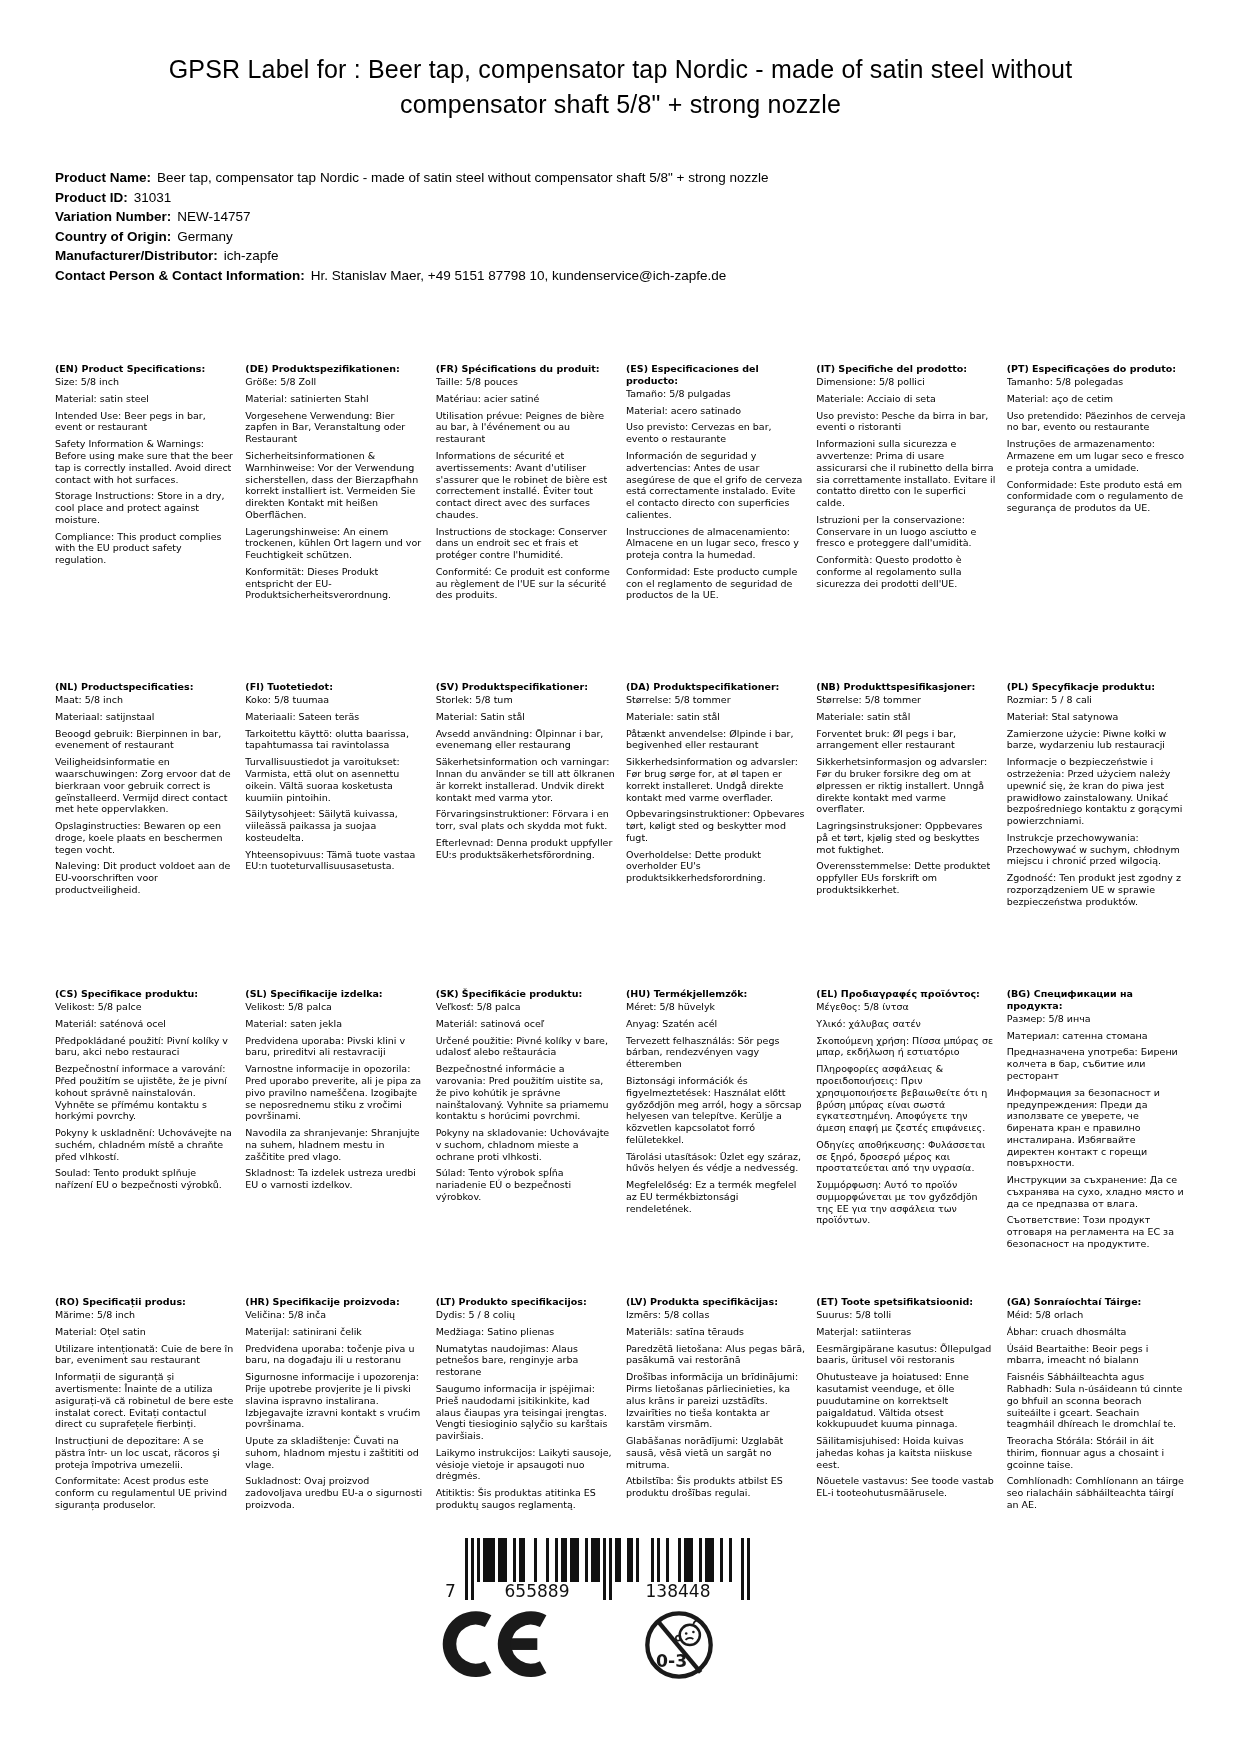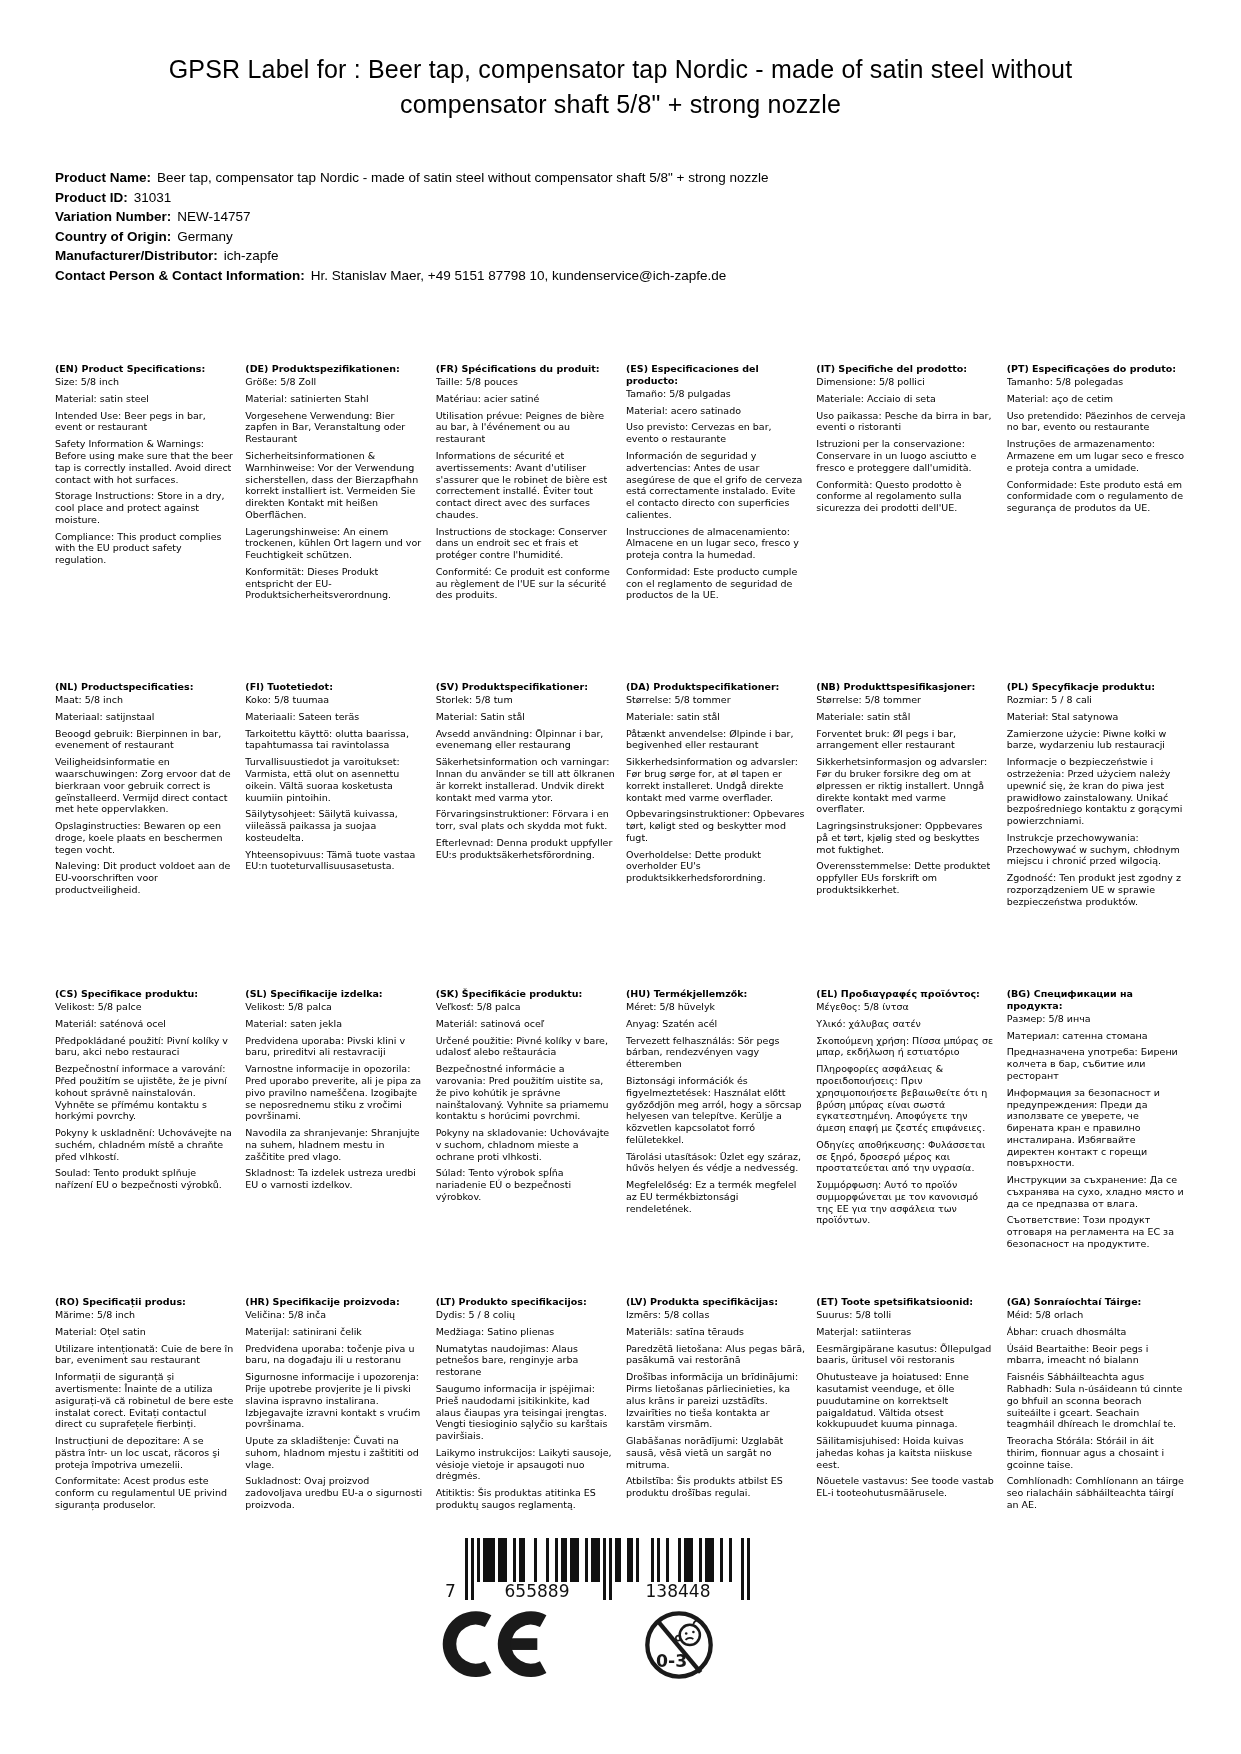--- a/index.html
+++ b/index.html
@@ -85,21 +85,22 @@
       <p>Material: acero satinado</p>
       <p>Uso previsto: Cervezas en bar, evento o restaurante</p>
       <p>Información de seguridad y advertencias: Antes de usar asegúrese de que el grifo de cerveza está correctamente instalado. Evite el contacto directo con superficies calientes.</p>
       <p>Instrucciones de almacenamiento: Almacene en un lugar seco, fresco y proteja contra la humedad.</p>
       <p>Conformidad: Este producto cumple con el reglamento de seguridad de productos de la UE.</p>
     </div>
     <div class="lang-block" style="min-height: 318px;">
       <div class="lang-header">(IT) Specifiche del prodotto:</div>
       <p>Dimensione: 5/8 pollici</p>
       <p>Materiale: Acciaio di seta</p>
-      <p>Uso paikassa: Pesche da birra in bar, eventi o ristoranti</p>
+      <p>Uso previsto: Pesche da birra in bar, eventi o ristoranti</p>
+      <p>Informazioni sulla sicurezza e avvertenze: Prima di usare assicurarsi che il rubinetto della birra sia correttamente installato. Evitare il contatto diretto con le superfici calde.</p>
       <p>Istruzioni per la conservazione: Conservare in un luogo asciutto e fresco e proteggere dall'umidità.</p>
       <p>Conformità: Questo prodotto è conforme al regolamento sulla sicurezza dei prodotti dell'UE.</p>
     </div>
     <div class="lang-block" style="min-height: 318px;">
       <div class="lang-header">(PT) Especificações do produto:</div>
       <p>Tamanho: 5/8 polegadas</p>
       <p>Material: aço de cetim</p>
       <p>Uso pretendido: Pãezinhos de cerveja no bar, evento ou restaurante</p>
       <p>Instruções de armazenamento: Armazene em um lugar seco e fresco e proteja contra a umidade.</p>
       <p>Conformidade: Este produto está em conformidade com o regulamento de segurança de produtos da UE.</p>
@@ -194,21 +195,21 @@
       <p>Tárolási utasítások: Üzlet egy száraz, hűvös helyen és védje a nedvesség.</p>
       <p>Megfelelőség: Ez a termék megfelel az EU termékbiztonsági rendeletének.</p>
     </div>
     <div class="lang-block" style="min-height: 308px;">
       <div class="lang-header">(EL) Προδιαγραφές προϊόντος:</div>
       <p>Μέγεθος: 5/8 ίντσα</p>
       <p>Υλικό: χάλυβας σατέν</p>
       <p>Σκοπούμενη χρήση: Πίσσα μπύρας σε μπαρ, εκδήλωση ή εστιατόριο</p>
       <p>Πληροφορίες ασφάλειας &amp; προειδοποιήσεις: Πριν χρησιμοποιήσετε βεβαιωθείτε ότι η βρύση μπύρας είναι σωστά εγκατεστημένη. Αποφύγετε την άμεση επαφή με ζεστές επιφάνειες.</p>
       <p>Οδηγίες αποθήκευσης: Φυλάσσεται σε ξηρό, δροσερό μέρος και προστατεύεται από την υγρασία.</p>
-      <p>Συμμόρφωση: Αυτό το προϊόν συμμορφώνεται με τον κανονισμό της ΕΕ για την ασφάλεια των προϊόντων.</p>
+      <p>Συμμόρφωση: Αυτό το προϊόν συμμορφώνεται με τον győződjön της ΕΕ για την ασφάλεια των προϊόντων.</p>
     </div>
     <div class="lang-block" style="min-height: 308px;">
       <div class="lang-header">(BG) Спецификации на продукта:</div>
       <p>Размер: 5/8 инча</p>
       <p>Материал: сатенна стомана</p>
       <p>Предназначена употреба: Бирени колчета в бар, събитие или ресторант</p>
       <p>Информация за безопасност и предупреждения: Преди да използвате се уверете, че бирената кран е правилно инсталирана. Избягвайте директен контакт с горещи повърхности.</p>
       <p>Инструкции за съхранение: Да се съхранява на сухо, хладно място и да се предпазва от влага.</p>
       <p>Съответствие: Този продукт отговаря на регламента на ЕС за безопасност на продуктите.</p>
     </div>

